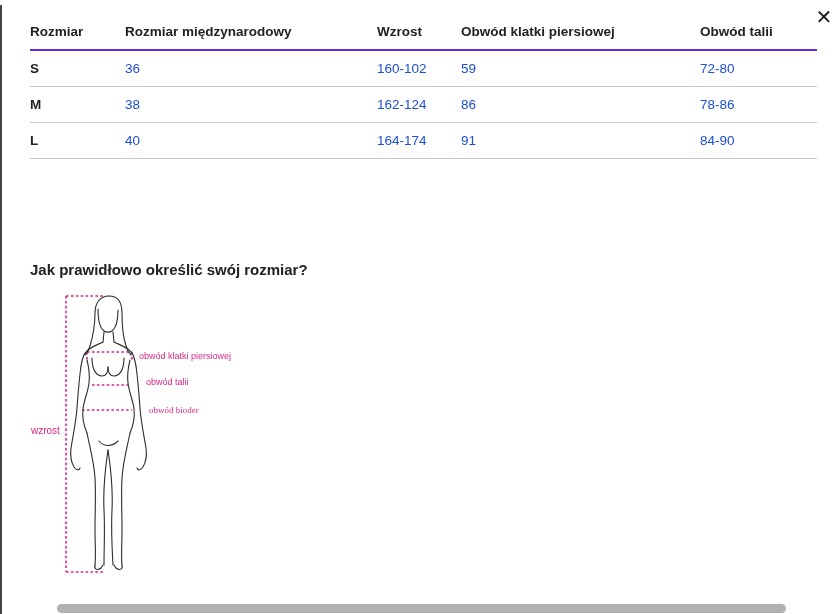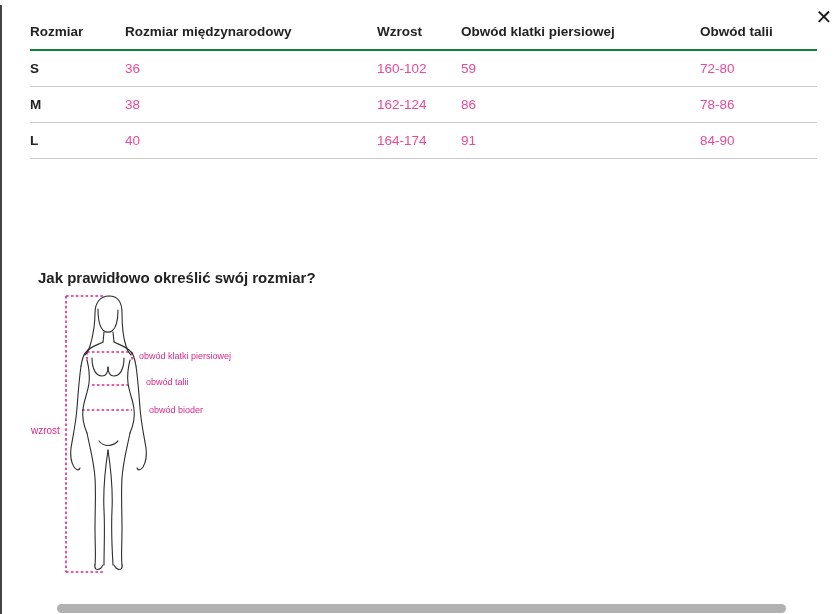--- a/index.html
+++ b/index.html
@@ -4,30 +4,30 @@
 <style>
   html,body{margin:0;padding:0;background:#fff;}
   .stage{position:relative;width:840px;height:614px;background:#ffffff;overflow:hidden;
          font-family:"Liberation Sans",sans-serif;}
   .left-edge{position:absolute;left:0;top:5px;width:2px;height:609px;background:#434343;}
   .close-btn{position:absolute;left:808px;top:2px;width:32px;height:30px;background:none;border:none;
              font-family:"DejaVu Sans",sans-serif;font-size:20px;font-weight:700;color:#1b1b1b;
              cursor:pointer;line-height:30px;text-align:center;padding:0;}
   .size-table{position:absolute;left:30px;top:24px;width:787px;border-collapse:collapse;table-layout:fixed;}
   .size-table th{font-size:13.5px;font-weight:700;color:#222;text-align:left;
-                 padding:0 0 10px 0;border-bottom:2px solid #15803d;}
-  .size-table td{font-size:13.5px;color:#ec4899;height:35px;border-bottom:1px solid #c9c9c9;
+                 padding:0 0 10px 0;border-bottom:2px solid #6d28d9;}
+  .size-table td{font-size:13.5px;color:#1d4ed8;height:35px;border-bottom:1px solid #c9c9c9;
                  vertical-align:middle;padding:0;}
   .size-table td.size-cell{font-weight:700;color:#222;}
-  .guide-heading{position:absolute;left:30px;top:261px;margin:8px;font-size:15px;font-weight:700;color:#222;}
+  .guide-heading{position:absolute;left:30px;top:261px;margin:0;font-size:15px;font-weight:700;color:#222;}
   .figure-svg{position:absolute;left:0;top:0;pointer-events:none;}
   .m-label{position:absolute;font-size:9px;color:#df2586;white-space:nowrap;}
   .lbl-chest{left:139px;top:351px;}
   .lbl-waist{left:146px;top:377px;}
-  .lbl-hips{left:149px;top:405px;}
+  .lbl-hips{left:149px;top:405px;font-family:Liberation Serif, serif;}
   .lbl-height{left:31px;top:425px;font-size:10px;}
   .h-scrollbar{position:absolute;left:57px;top:604px;width:729px;height:9px;
                border-radius:4.5px;background:#b1b1b1;cursor:pointer;}
 </style>
 </head>
 <body>
 
 <div class="stage">
 
   <div class="left-edge"></div>

